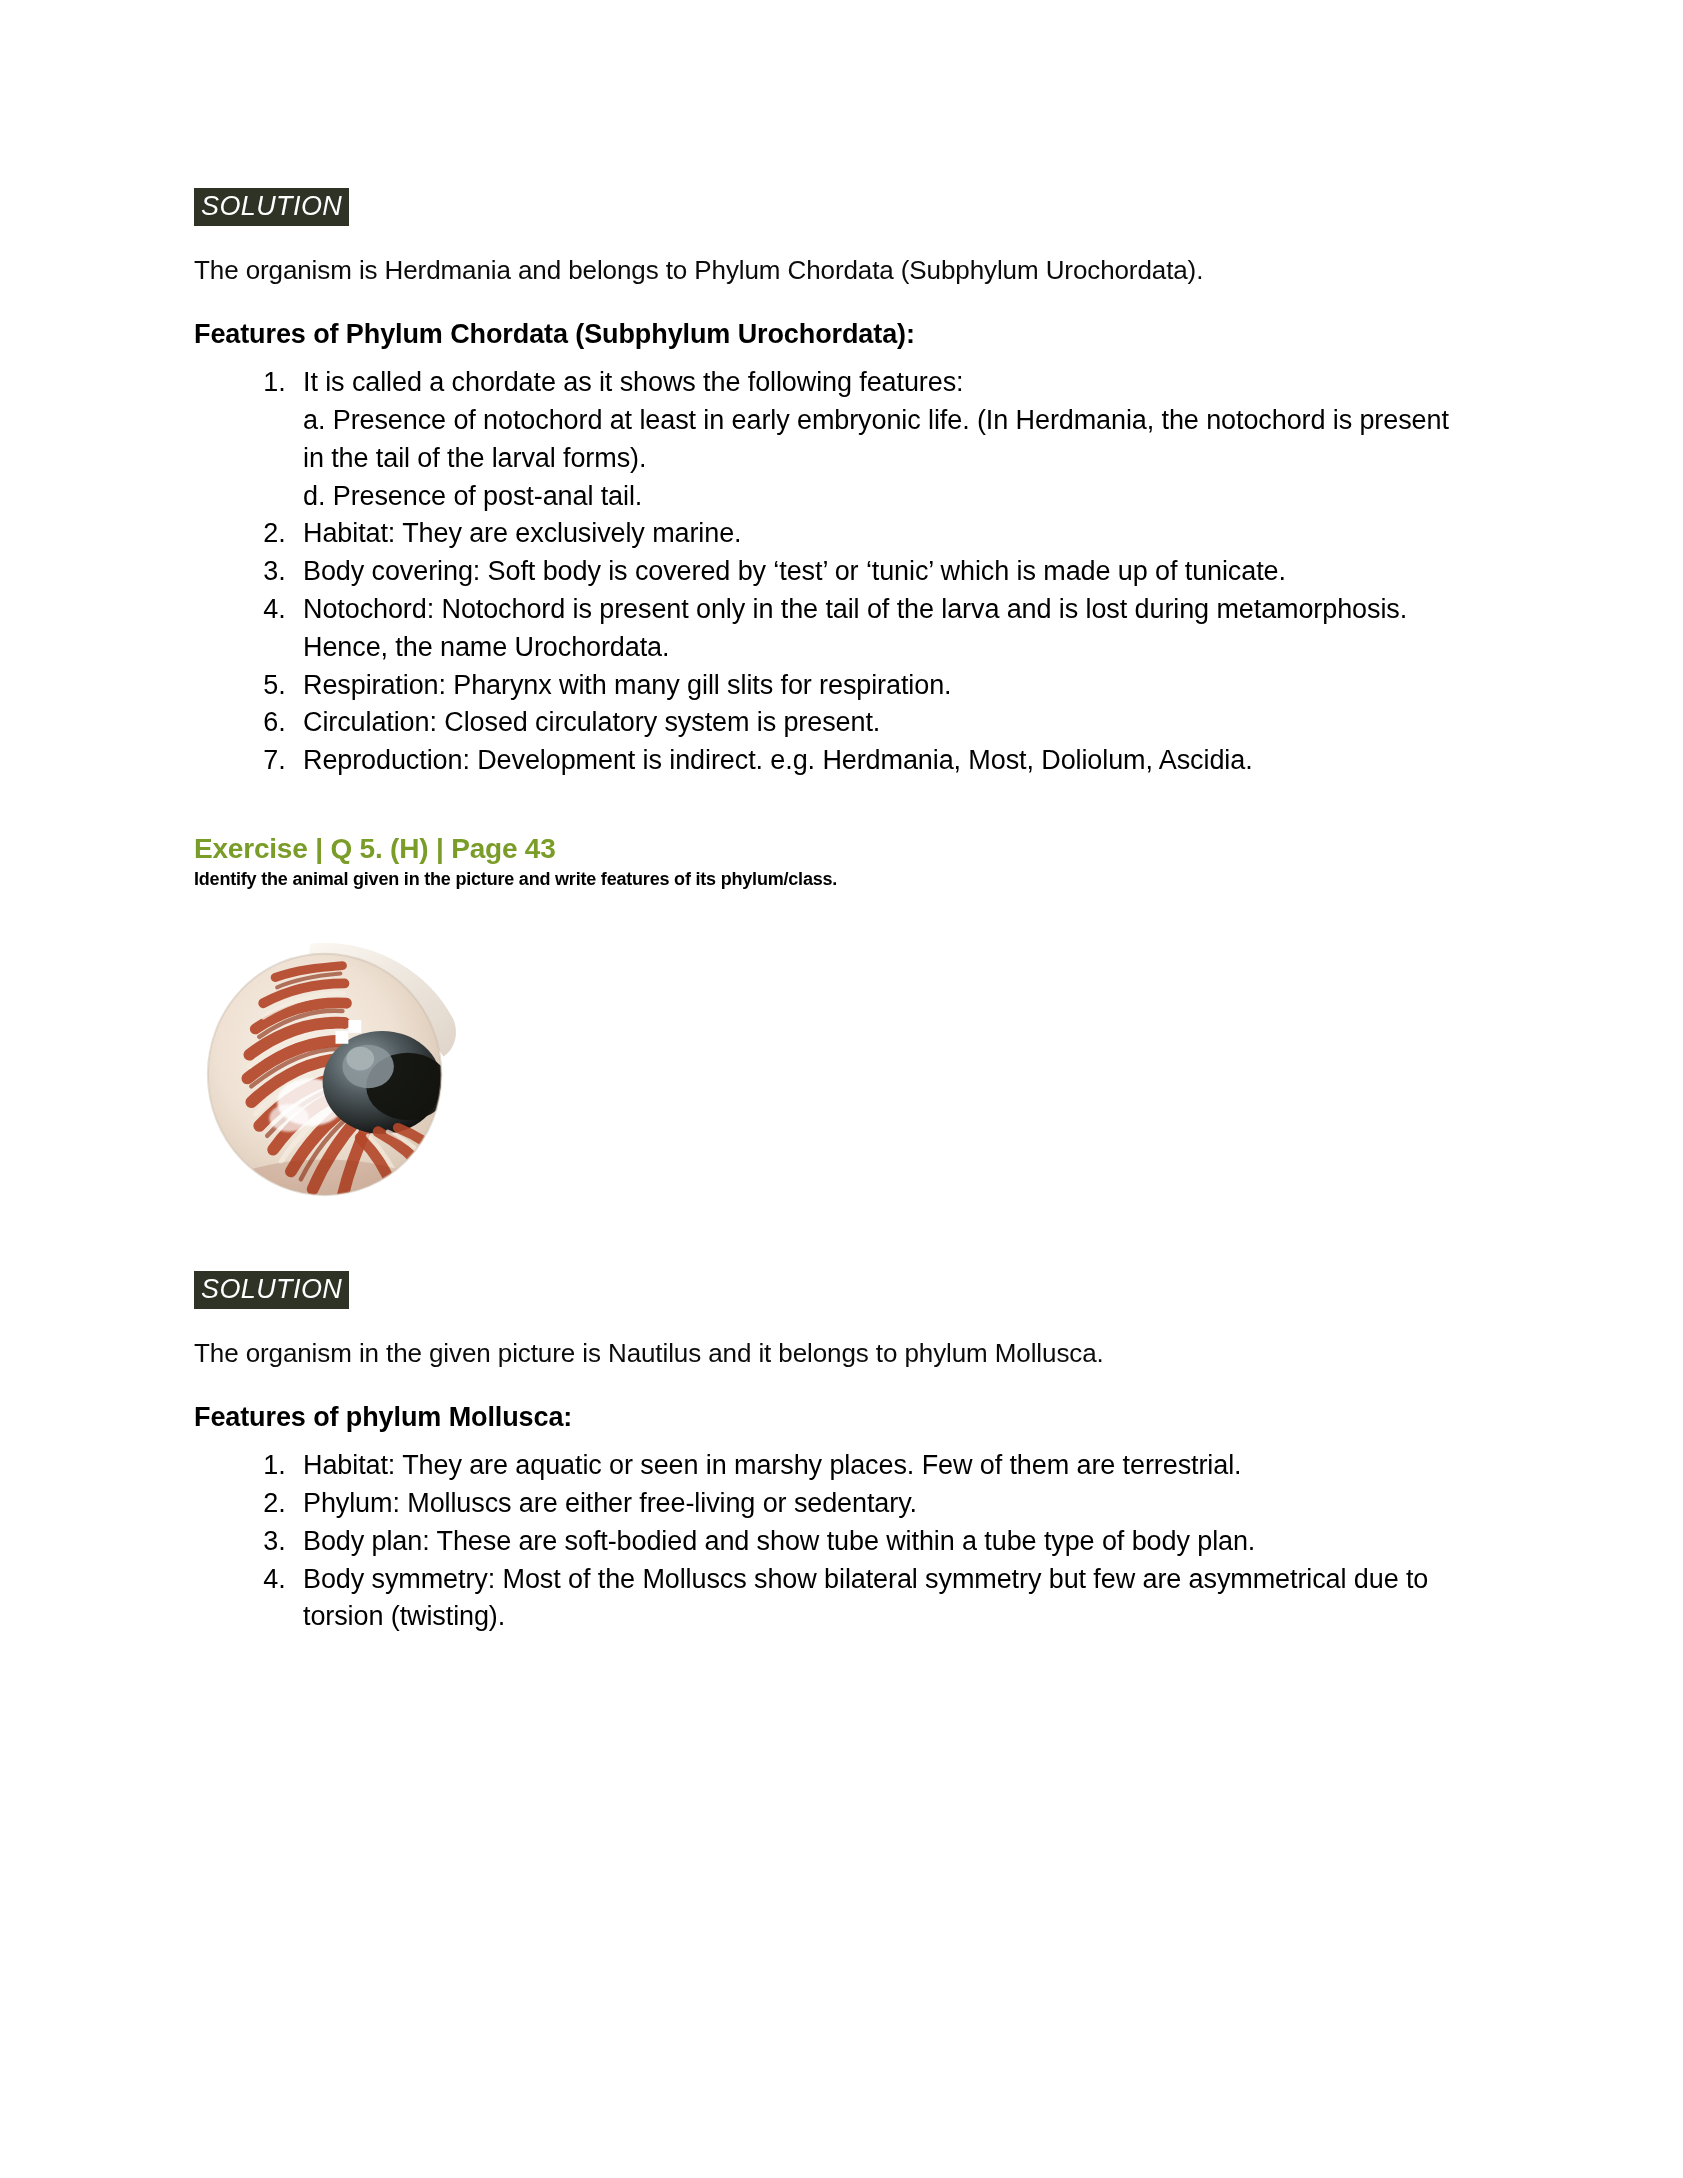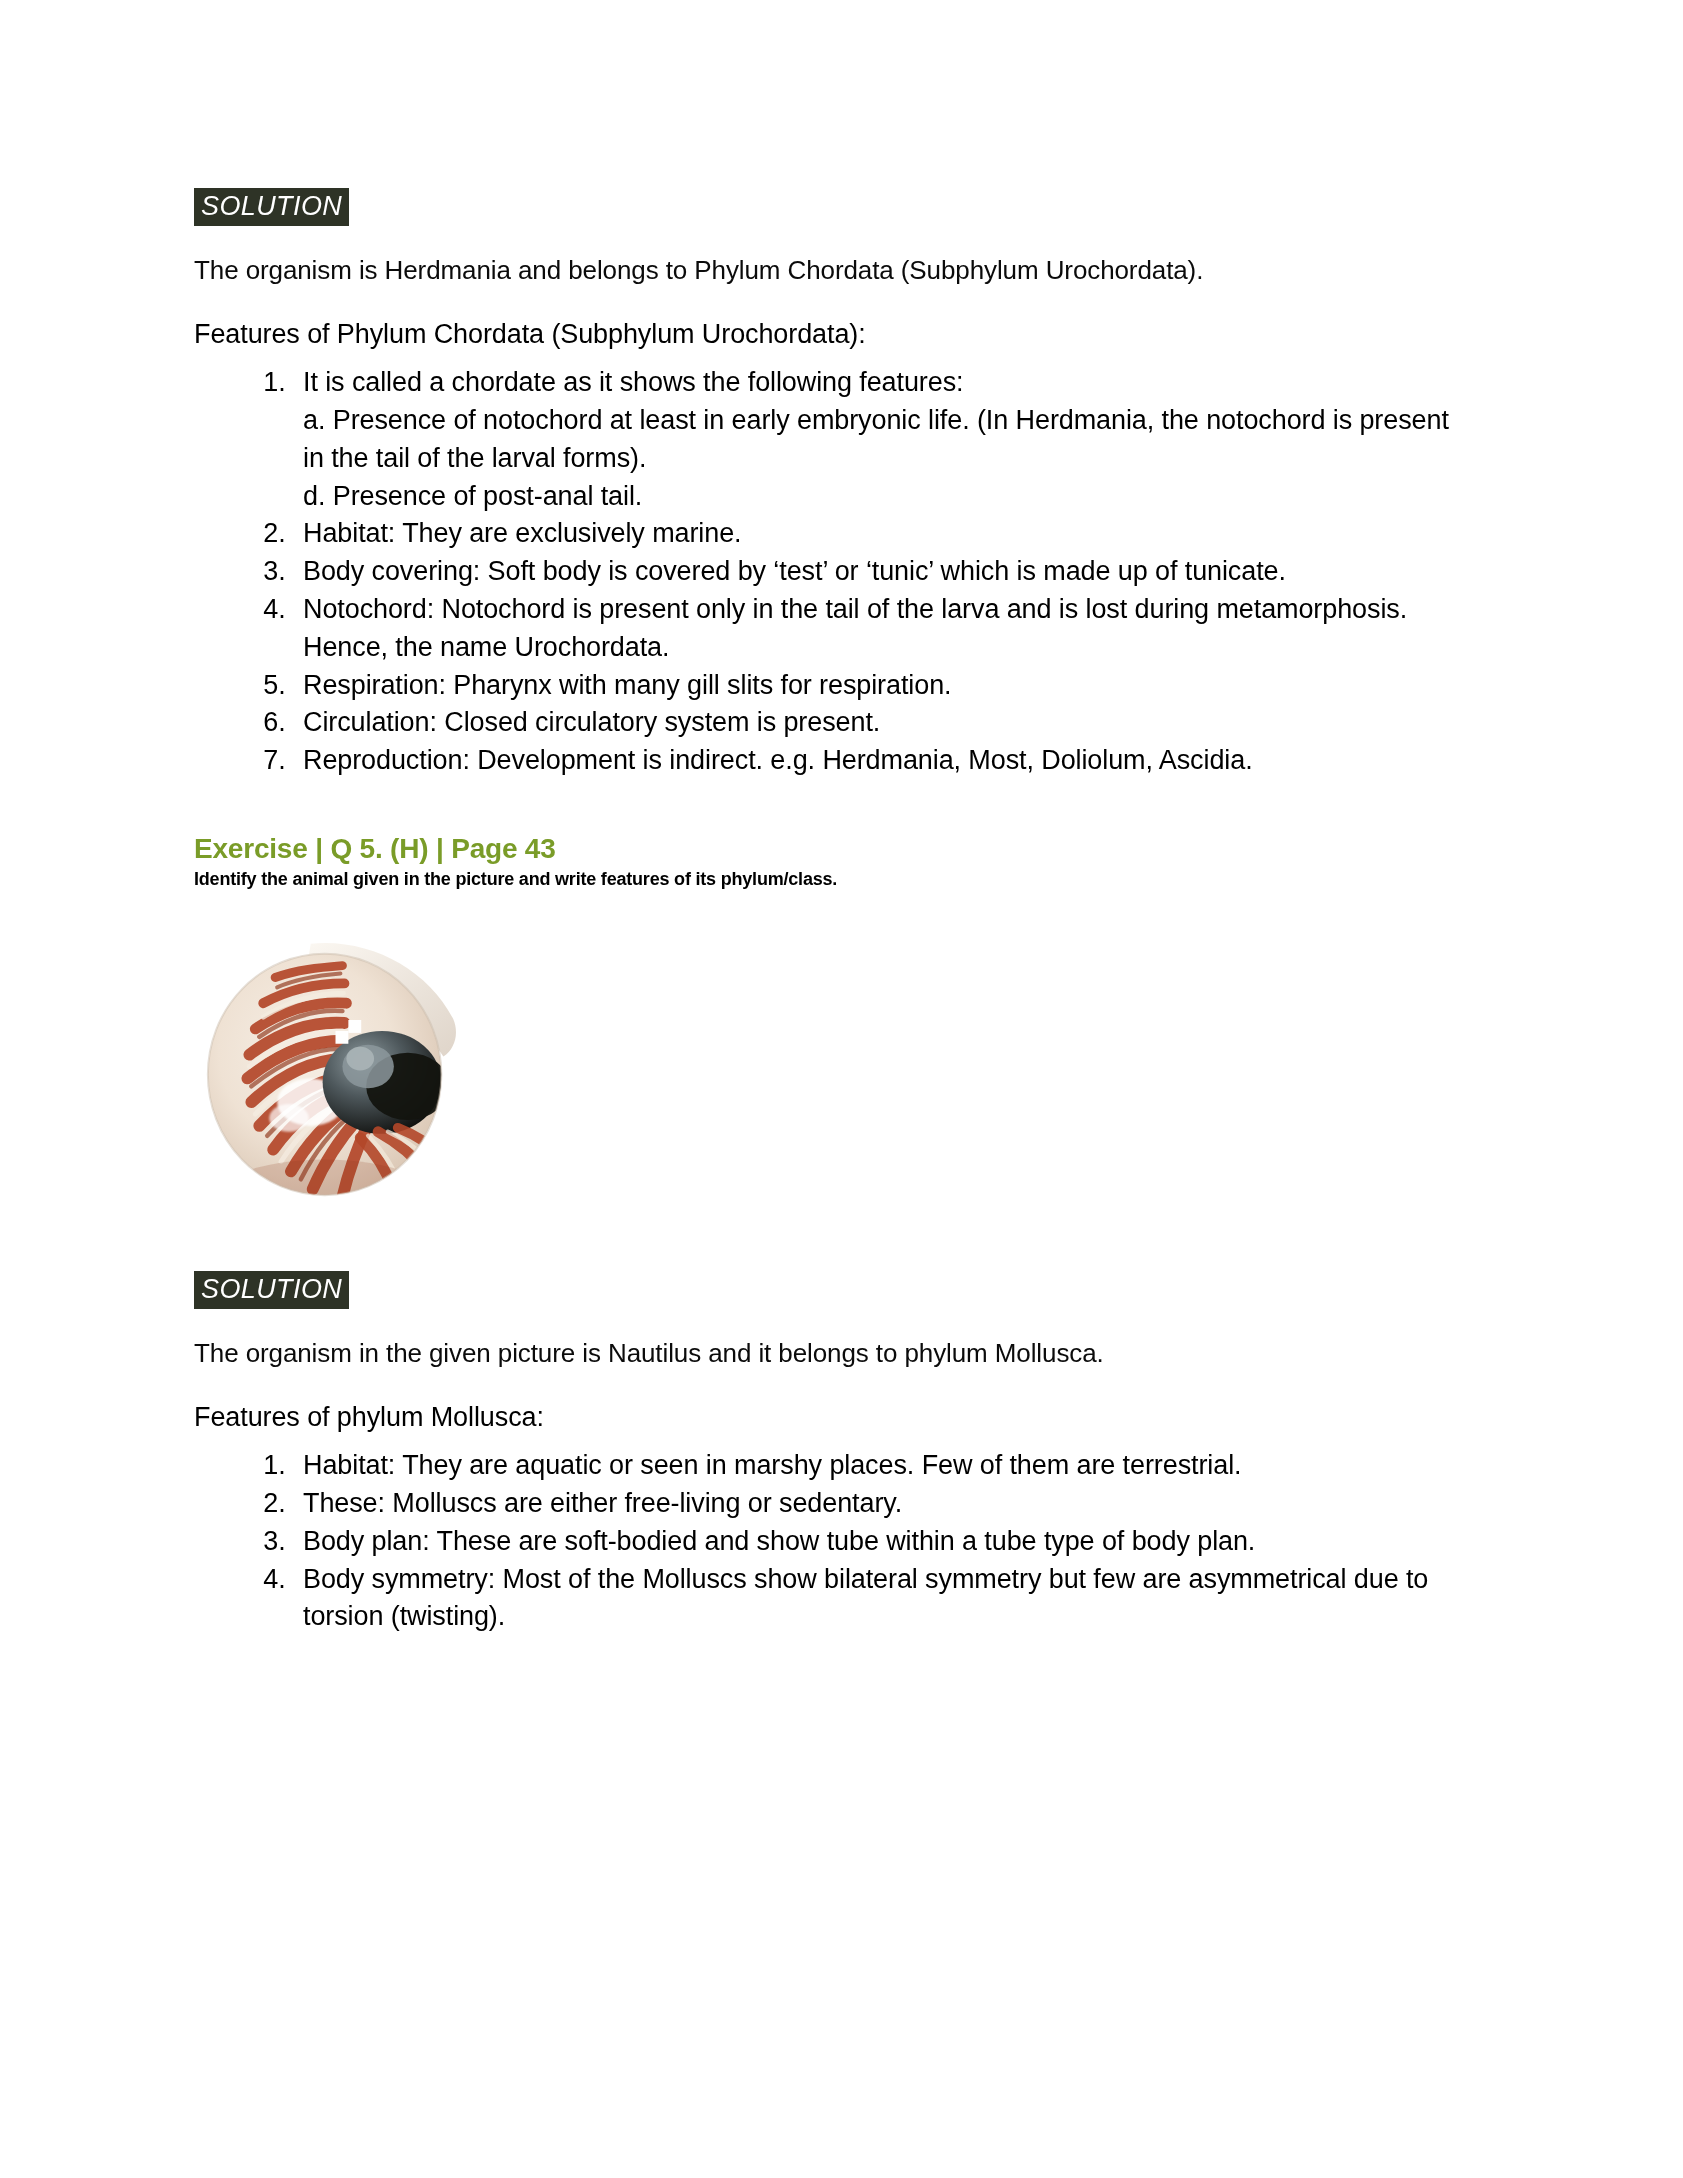--- a/index.html
+++ b/index.html
@@ -49,21 +49,21 @@
     line-height: 1.42;
     margin: 26px 0 0 0;
     color: #0b0b0b;
     letter-spacing: -0.1px;
   }
   .para.tight { width: 1079px; }
 
   
   .sec-head {
     font-size: 27px;
-    font-weight: normal;
+    font-weight: bold;
     margin: 30px 0 0 0;
     letter-spacing: -0.1px;
   }
 
   
   ol.feat {
     margin: 14px 0 0 0;
     padding-left: 99px;
     font-size: 27px;
     line-height: 1.40;
@@ -262,21 +262,21 @@
     <p class="para">The organism in the given picture is Nautilus and it belongs to phylum Mollusca.</p>
 
     <p class="sec-head">Features of phylum Mollusca:</p>
 
     <ol class="feat">
       <li>
         <span class="lbl">Habitat: </span>
         <span>They are aquatic or seen in marshy places. Few of them are terrestrial.</span>
       </li>
       <li>
-        <span class="lbl">These: </span>
+        <span class="lbl">Phylum: </span>
         <span>Molluscs are either free-living or sedentary.</span>
       </li>
       <li>
         <span class="lbl">Body plan: </span>
         <span>These are soft-bodied and show tube within a tube type of body plan.</span>
       </li>
       <li>
         <span class="lbl">Body symmetry: </span>
         <span>Most of the Molluscs show bilateral symmetry but few are asymmetrical due to torsion (twisting).</span>
       </li>

